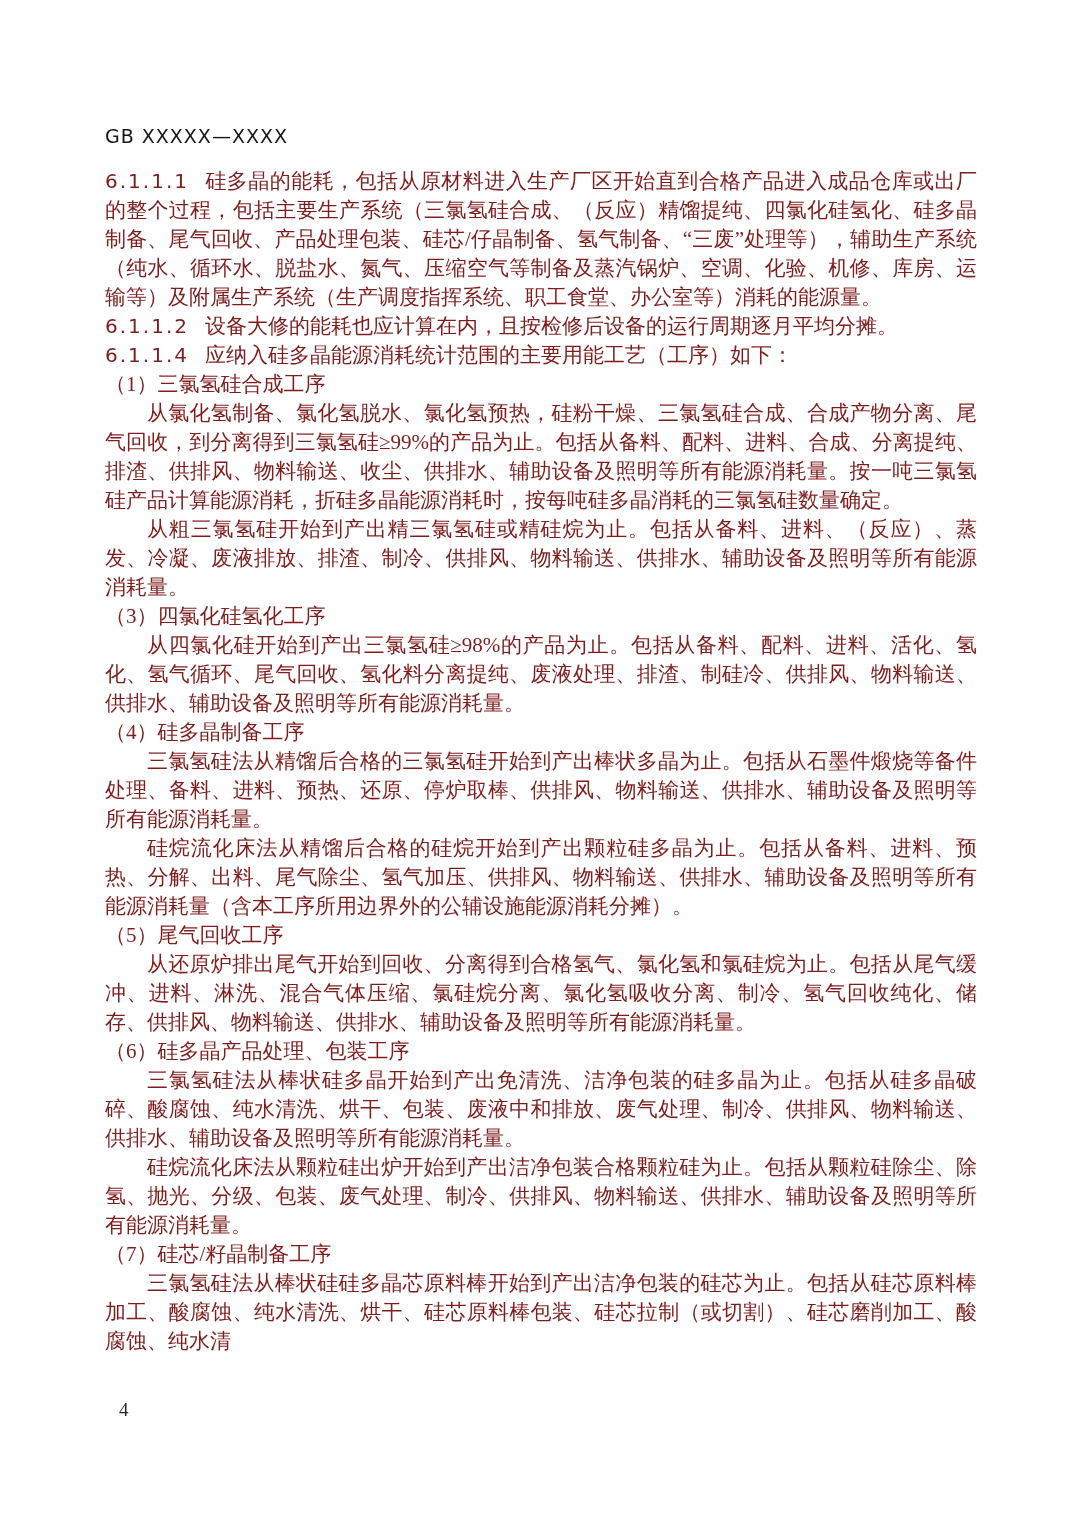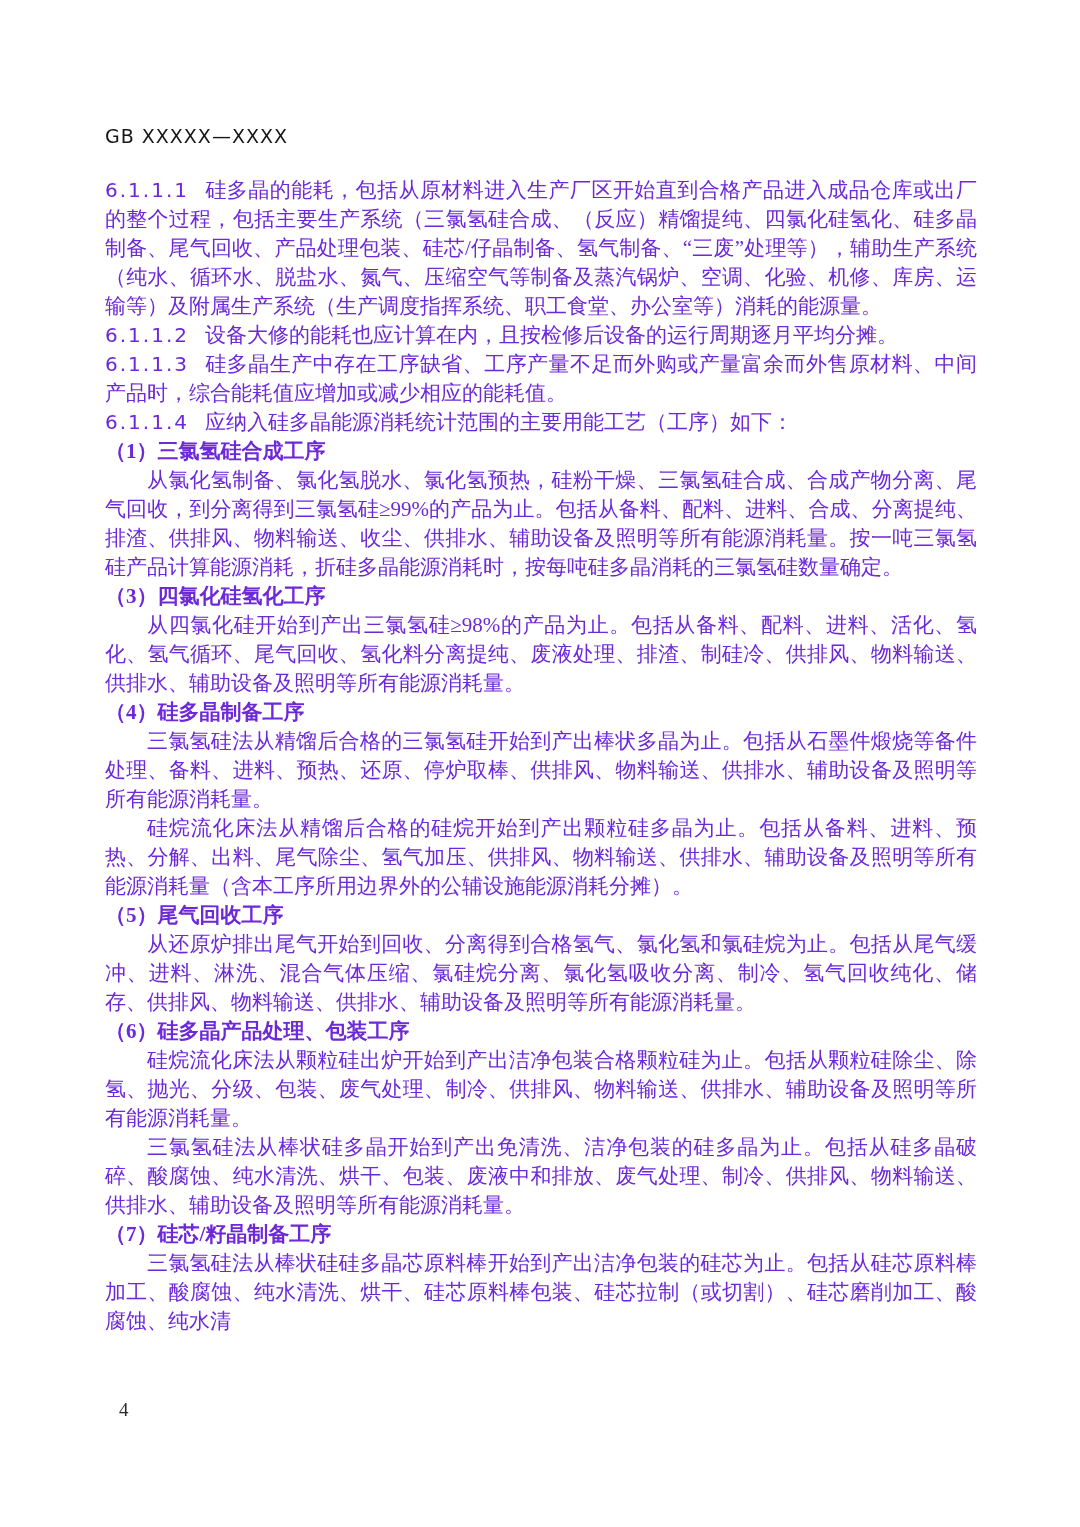--- a/index.html
+++ b/index.html
@@ -18,37 +18,37 @@
   .doc-header {
     position: absolute;
     left: 105px; top: 125px;
     font-family: "DejaVu Sans", "Liberation Sans", sans-serif;
     font-size: 19px;
     letter-spacing: 1px;
     color: #161616;
   }
   .doc-body {
     position: absolute;
-    left: 105px; top: 176px;
+    left: 105px; top: 167px;
     width: 872px;
     font-size: 21px;
     line-height: 29px;
     text-align: justify;
     text-justify: inter-ideograph;
-    color: #6d28d9;
+    color: #7f1d1d;
   }
   .clause { text-indent: 0; }
   .clause .cnum {
     font-family: "DejaVu Sans", "Liberation Sans", sans-serif;
     font-size: 20px;
     letter-spacing: 2px;
     margin-right: 16px;
     white-space: nowrap;
   }
-  .item { text-indent: 0; font-weight: bold; }
+  .item { text-indent: 0; }
   .para { text-indent: 2em; }
   .spaced { }
   .page-number {
     position: absolute;
     left: 119px; top: 1399px;
     font-size: 19px;
     color: #2a2a2a;
   }
 </style>
 </head>
@@ -57,41 +57,41 @@
 <div class="page">
 
   <div class="doc-header">GB XXXXX—XXXX</div>
 
   <div class="doc-body">
 
     <p class="clause"><span class="cnum">6.1.1.1</span><span class="ctext">硅多晶的能耗，包括从原材料进入生产厂区开始直到合格产品进入成品仓库或出厂的整个过程，包括主要生产系统（三氯氢硅合成、（反应）精馏提纯、四氯化硅氢化、硅多晶制备、尾气回收、产品处理包装、硅芯/仔晶制备、氢气制备、“三废”处理等），辅助生产系统（纯水、循环水、脱盐水、氮气、压缩空气等制备及蒸汽锅炉、空调、化验、机修、库房、运输等）及附属生产系统（生产调度指挥系统、职工食堂、办公室等）消耗的能源量。</span></p>
 
     <p class="clause"><span class="cnum">6.1.1.2</span><span class="ctext">设备大修的能耗也应计算在内，且按检修后设备的运行周期逐月平均分摊。</span></p>
 
-    <p class="clause"><span class="cnum">6.1.1.3</span><span class="ctext">硅多晶生产中存在工序缺省、工序产量不足而外购或产量富余而外售原材料、中间产品时，综合能耗值应增加或减少相应的能耗值。</span></p>
 
     <p class="clause"><span class="cnum">6.1.1.4</span><span class="ctext">应纳入硅多晶能源消耗统计范围的主要用能工艺（工序）如下：</span></p>
 
     <p class="item">（1）三氯氢硅合成工序</p>
     <p class="para">从氯化氢制备、氯化氢脱水、氯化氢预热，硅粉干燥、三氯氢硅合成、合成产物分离、尾气回收，到分离得到三氯氢硅≥99%的产品为止。包括从备料、配料、进料、合成、分离提纯、排渣、供排风、物料输送、收尘、供排水、辅助设备及照明等所有能源消耗量。按一吨三氯氢硅产品计算能源消耗，折硅多晶能源消耗时，按每吨硅多晶消耗的三氯氢硅数量确定。</p>
 
+    <p class="para">从粗三氯氢硅开始到产出精三氯氢硅或精硅烷为止。包括从备料、进料、（反应）、蒸发、冷凝、废液排放、排渣、制冷、供排风、物料输送、供排水、辅助设备及照明等所有能源消耗量。</p>
 
     <p class="item">（3）四氯化硅氢化工序</p>
     <p class="para">从四氯化硅开始到产出三氯氢硅≥98%的产品为止。包括从备料、配料、进料、活化、氢化、氢气循环、尾气回收、氢化料分离提纯、废液处理、排渣、制硅冷、供排风、物料输送、供排水、辅助设备及照明等所有能源消耗量。</p>
 
     <p class="item">（4）硅多晶制备工序</p>
     <p class="para">三氯氢硅法从精馏后合格的三氯氢硅开始到产出棒状多晶为止。包括从石墨件煅烧等备件处理、备料、进料、预热、还原、停炉取棒、供排风、物料输送、供排水、辅助设备及照明等所有能源消耗量。</p>
     <p class="para">硅烷流化床法从精馏后合格的硅烷开始到产出颗粒硅多晶为止。包括从备料、进料、预热、分解、出料、尾气除尘、氢气加压、供排风、物料输送、供排水、辅助设备及照明等所有能源消耗量（含本工序所用边界外的公辅设施能源消耗分摊）。</p>
 
     <p class="item spaced">（5）尾气回收工序</p>
     <p class="para">从还原炉排出尾气开始到回收、分离得到合格氢气、氯化氢和氯硅烷为止。包括从尾气缓冲、进料、淋洗、混合气体压缩、氯硅烷分离、氯化氢吸收分离、制冷、氢气回收纯化、储存、供排风、物料输送、供排水、辅助设备及照明等所有能源消耗量。</p>
 
     <p class="item">（6）硅多晶产品处理、包装工序</p>
+    <p class="para">三氯氢硅法从棒状硅多晶开始到产出免清洗、洁净包装的硅多晶为止。包括从硅多晶破碎、酸腐蚀、纯水清洗、烘干、包装、废液中和排放、废气处理、制冷、供排风、物料输送、供排水、辅助设备及照明等所有能源消耗量。</p>
     <p class="para">硅烷流化床法从颗粒硅出炉开始到产出洁净包装合格颗粒硅为止。包括从颗粒硅除尘、除氢、抛光、分级、包装、废气处理、制冷、供排风、物料输送、供排水、辅助设备及照明等所有能源消耗量。</p>
-    <p class="para">三氯氢硅法从棒状硅多晶开始到产出免清洗、洁净包装的硅多晶为止。包括从硅多晶破碎、酸腐蚀、纯水清洗、烘干、包装、废液中和排放、废气处理、制冷、供排风、物料输送、供排水、辅助设备及照明等所有能源消耗量。</p>
 
     <p class="item">（7）硅芯/籽晶制备工序</p>
     <p class="para">三氯氢硅法从棒状硅硅多晶芯原料棒开始到产出洁净包装的硅芯为止。包括从硅芯原料棒加工、酸腐蚀、纯水清洗、烘干、硅芯原料棒包装、硅芯拉制（或切割）、硅芯磨削加工、酸腐蚀、纯水清</p>
 
   </div>
 
   <div class="page-number">4</div>
 
 </div>
 

